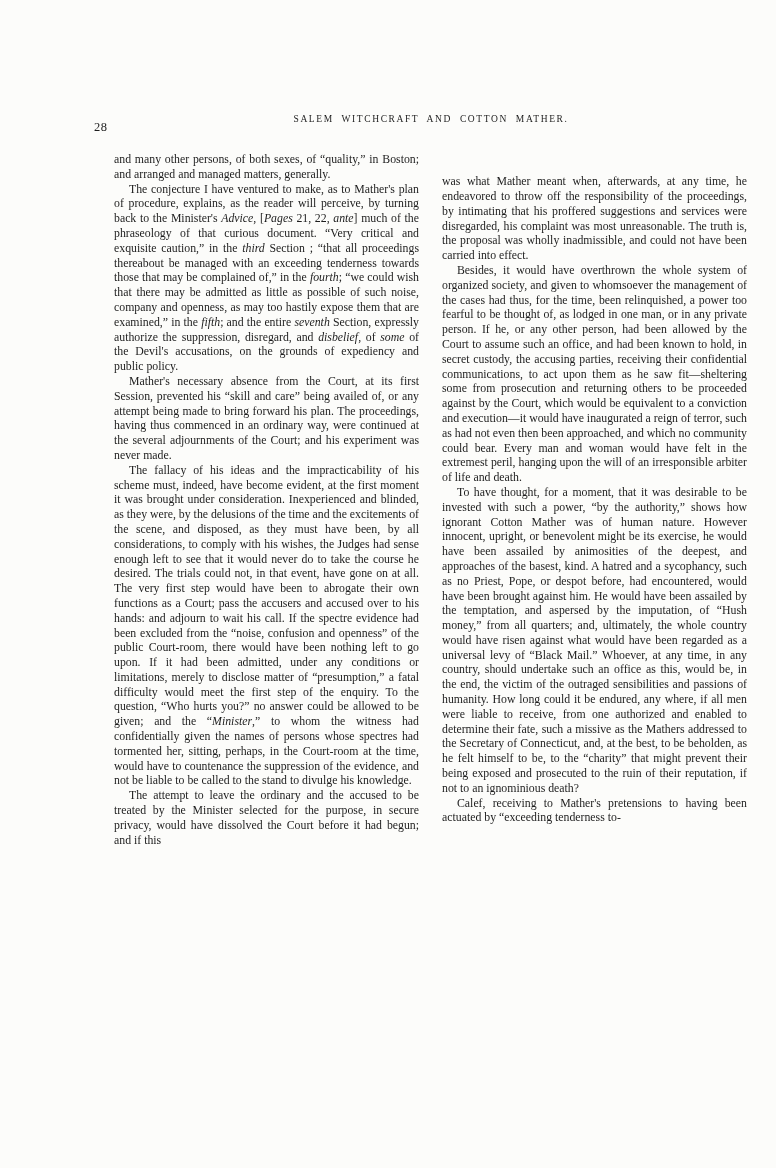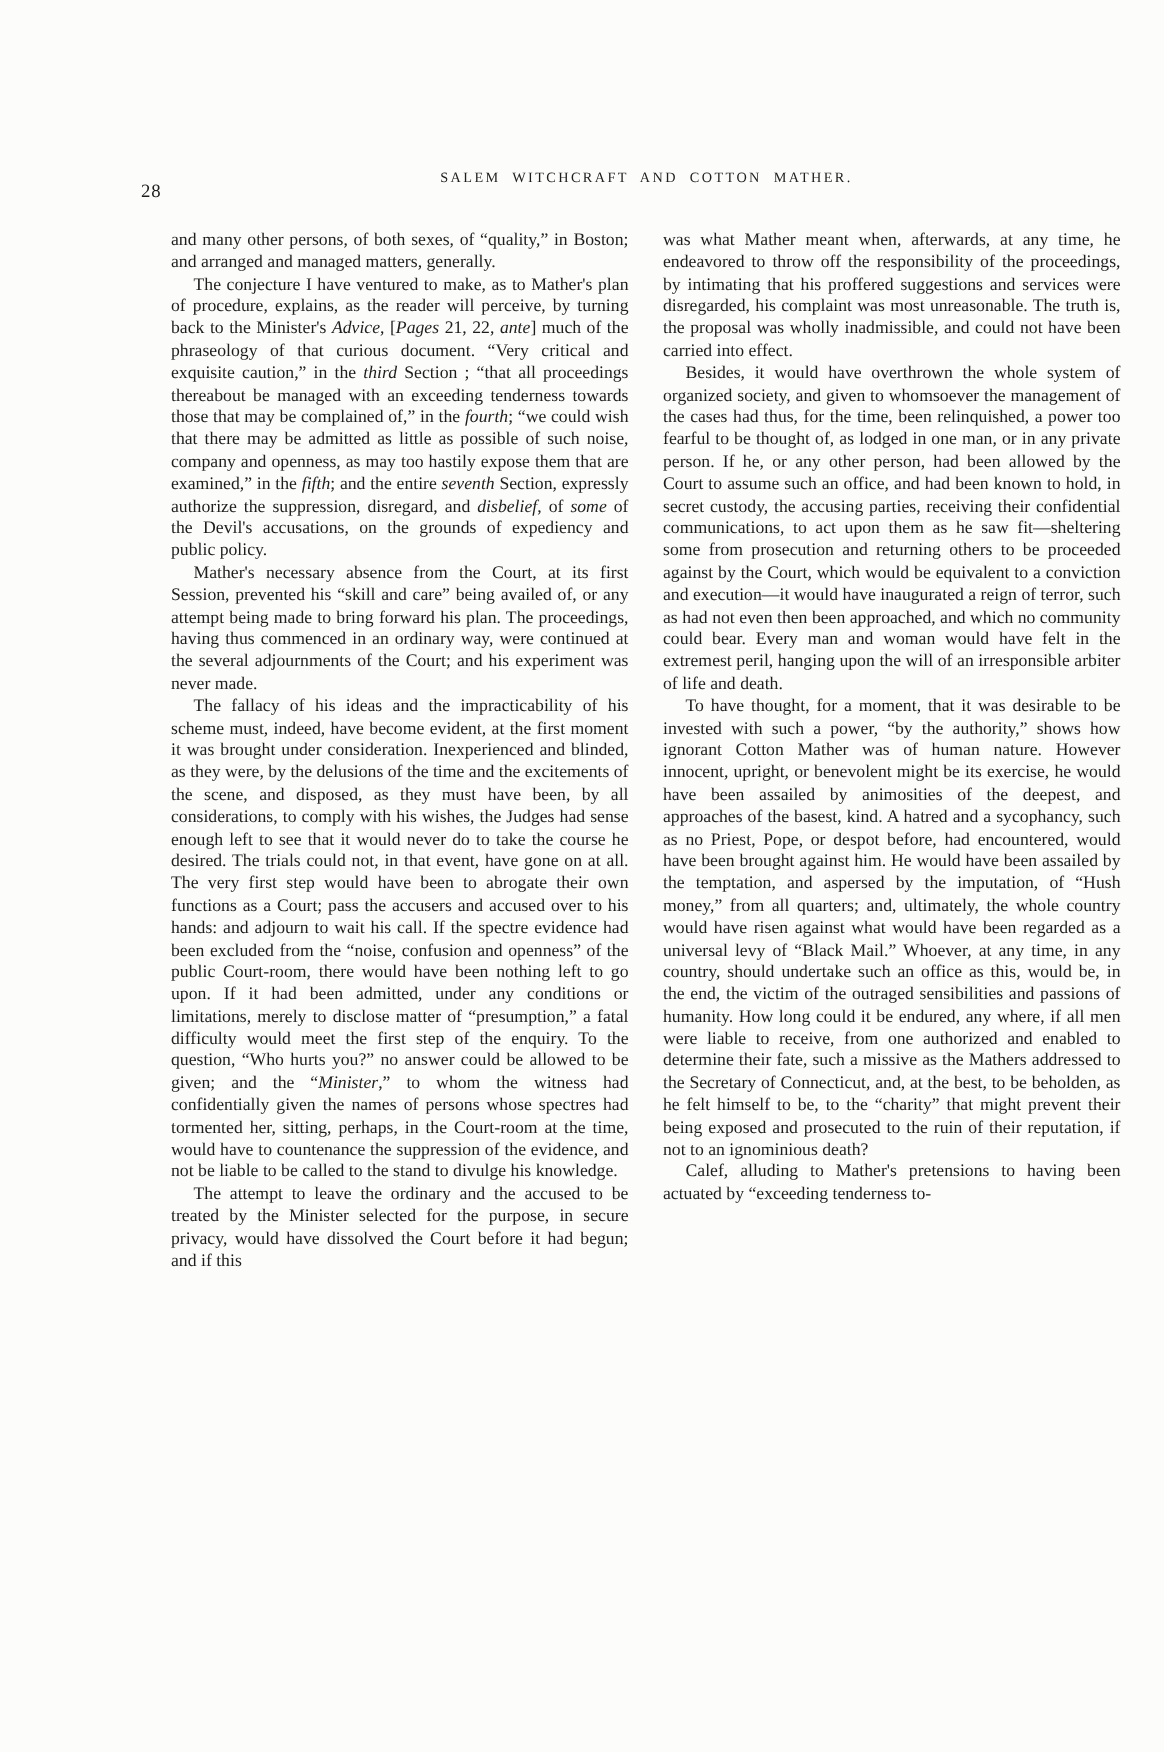--- a/index.html
+++ b/index.html
@@ -35,21 +35,21 @@
   .running-title {
     font-size: 9.5px;
     font-weight: 400;
     letter-spacing: 1.6px;
     word-spacing: 4px;
     white-space: nowrap;
   }
   .columns {
     display: flex;
     margin-top: 28px;
-    align-items: flex-start;
+    align-items: center;
   }
   .col {
     width: 305px;
     font-size: 11.8px;
     line-height: 14.8px;
     text-align: justify;
   }
   .divider {
     width: 1px;
     background: #3a3a3a;
@@ -74,17 +74,17 @@
           <p class="para">The conjecture I have ventured to make, as to Mather's plan of procedure, explains, as the reader will perceive, by turning back to the Minister's <i>Advice</i>, [<i>Pages</i> 21, 22, <i>ante</i>] much of the phraseology of that curious document. “Very critical and exquisite caution,” in the <i>third</i> Section ; “that all proceedings thereabout be managed with an exceeding tenderness towards those that may be complained of,” in the <i>fourth</i>; “we could wish that there may be admitted as little as possible of such noise, company and openness, as may too hastily expose them that are examined,” in the <i>fifth</i>; and the entire <i>seventh</i> Section, expressly authorize the suppression, disregard, and <i>disbelief</i>, of <i>some</i> of the Devil's accusations, on the grounds of expediency and public policy.</p>
           <p class="para">Mather's necessary absence from the Court, at its first Session, prevented his “skill and care” being availed of, or any attempt being made to bring forward his plan. The proceedings, having thus commenced in an ordinary way, were continued at the several adjournments of the Court; and his experiment was never made.</p>
           <p class="para">The fallacy of his ideas and the impracticability of his scheme must, indeed, have become evident, at the first moment it was brought under consideration. Inexperienced and blinded, as they were, by the delusions of the time and the excitements of the scene, and disposed, as they must have been, by all considerations, to comply with his wishes, the Judges had sense enough left to see that it would never do to take the course he desired. The trials could not, in that event, have gone on at all. The very first step would have been to abrogate their own functions as a Court; pass the accusers and accused over to his hands: and adjourn to wait his call. If the spectre evidence had been excluded from the “noise, confusion and openness” of the public Court-room, there would have been nothing left to go upon. If it had been admitted, under any conditions or limitations, merely to disclose matter of “presumption,” a fatal difficulty would meet the first step of the enquiry. To the question, “Who hurts you?” no answer could be allowed to be given; and the “<i>Minister</i>,” to whom the witness had confidentially given the names of persons whose spectres had tormented her, sitting, perhaps, in the Court-room at the time, would have to countenance the suppression of the evidence, and not be liable to be called to the stand to divulge his knowledge.</p>
           <p class="para">The attempt to leave the ordinary and the accused to be treated by the Minister selected for the purpose, in secure privacy, would have dissolved the Court before it had begun; and if this</p>
         </div>
       <div class="divider"></div>
       <div class="col">
           <p class="para no-indent">was what Mather meant when, afterwards, at any time, he endeavored to throw off the responsibility of the proceedings, by intimating that his proffered suggestions and services were disregarded, his complaint was most unreasonable. The truth is, the proposal was wholly inadmissible, and could not have been carried into effect.</p>
           <p class="para">Besides, it would have overthrown the whole system of organized society, and given to whomsoever the management of the cases had thus, for the time, been relinquished, a power too fearful to be thought of, as lodged in one man, or in any private person. If he, or any other person, had been allowed by the Court to assume such an office, and had been known to hold, in secret custody, the accusing parties, receiving their confidential communications, to act upon them as he saw fit—sheltering some from prosecution and returning others to be proceeded against by the Court, which would be equivalent to a conviction and execution—it would have inaugurated a reign of terror, such as had not even then been approached, and which no community could bear. Every man and woman would have felt in the extremest peril, hanging upon the will of an irresponsible arbiter of life and death.</p>
           <p class="para">To have thought, for a moment, that it was desirable to be invested with such a power, “by the authority,” shows how ignorant Cotton Mather was of human nature. However innocent, upright, or benevolent might be its exercise, he would have been assailed by animosities of the deepest, and approaches of the basest, kind. A hatred and a sycophancy, such as no Priest, Pope, or despot before, had encountered, would have been brought against him. He would have been assailed by the temptation, and aspersed by the imputation, of “Hush money,” from all quarters; and, ultimately, the whole country would have risen against what would have been regarded as a universal levy of “Black Mail.” Whoever, at any time, in any country, should undertake such an office as this, would be, in the end, the victim of the outraged sensibilities and passions of humanity. How long could it be endured, any where, if all men were liable to receive, from one authorized and enabled to determine their fate, such a missive as the Mathers addressed to the Secretary of Connecticut, and, at the best, to be beholden, as he felt himself to be, to the “charity” that might prevent their being exposed and prosecuted to the ruin of their reputation, if not to an ignominious death?</p>
-          <p class="para">Calef, alluding to Mather's pretensions to having been actuated by “exceeding tenderness to-</p>
+          <p class="para">Calef, receiving to Mather's pretensions to having been actuated by “exceeding tenderness to-</p>
         </div>
     </div>
   </div>
 </div>
 
 </body></html>

